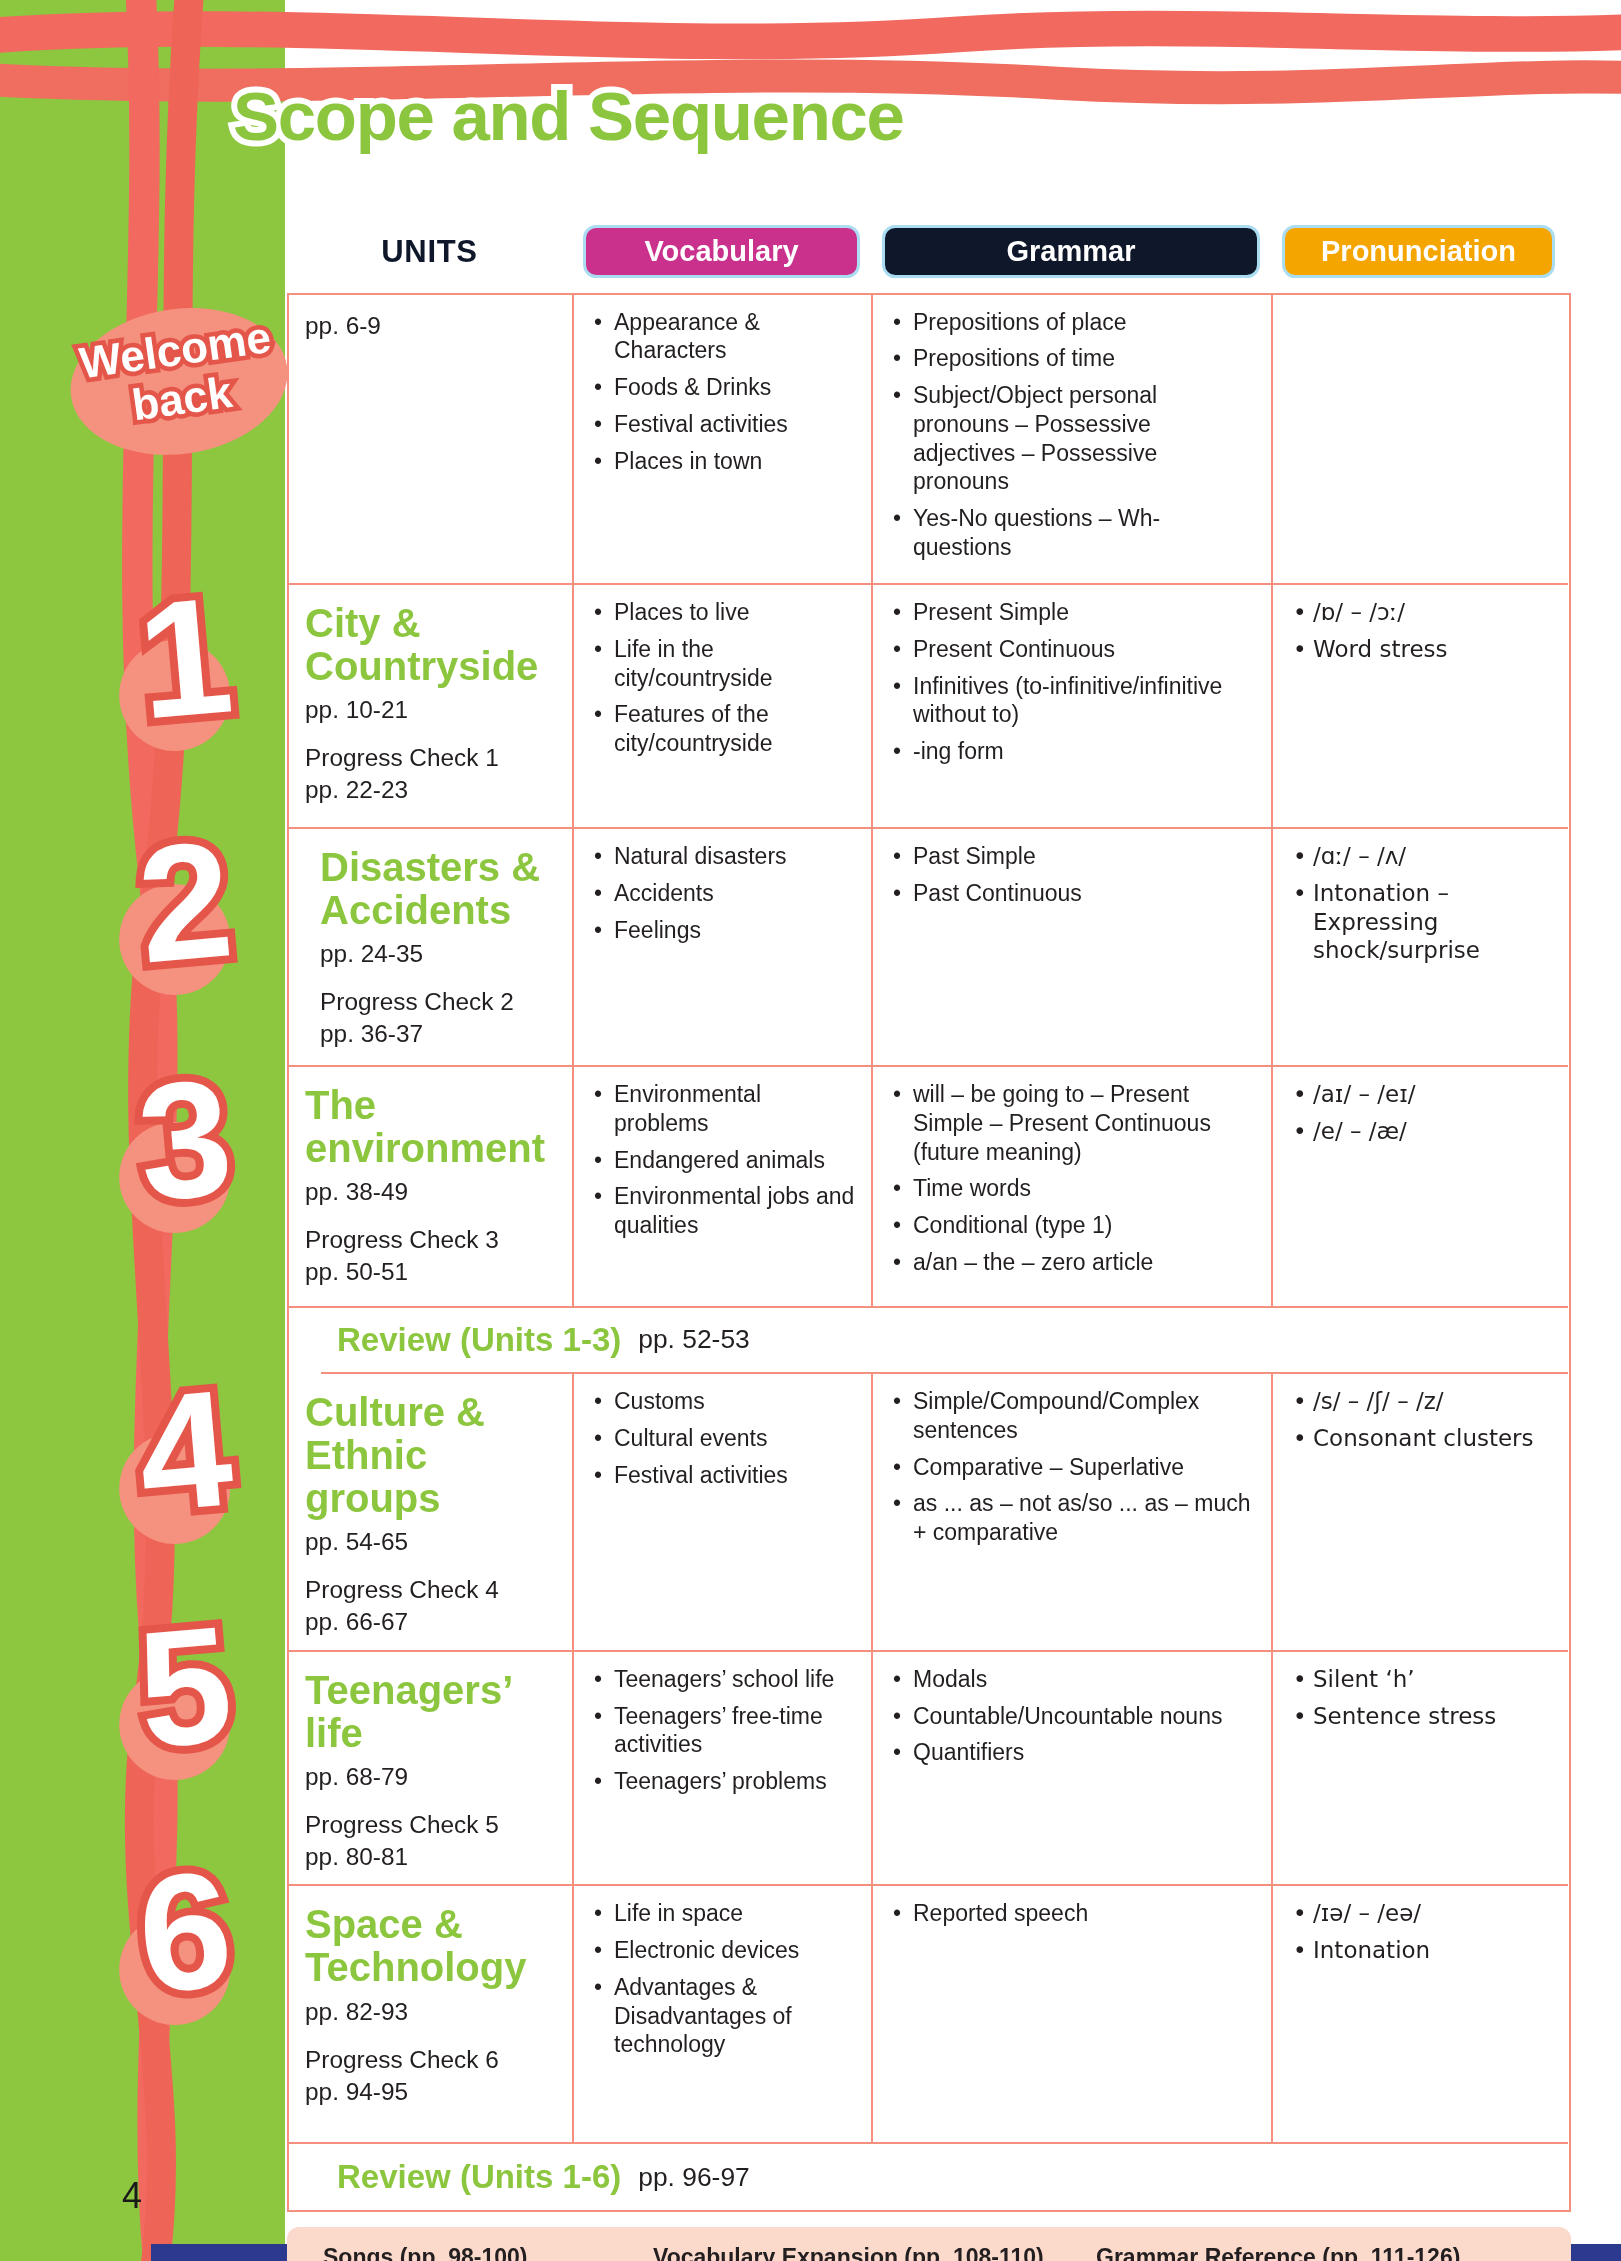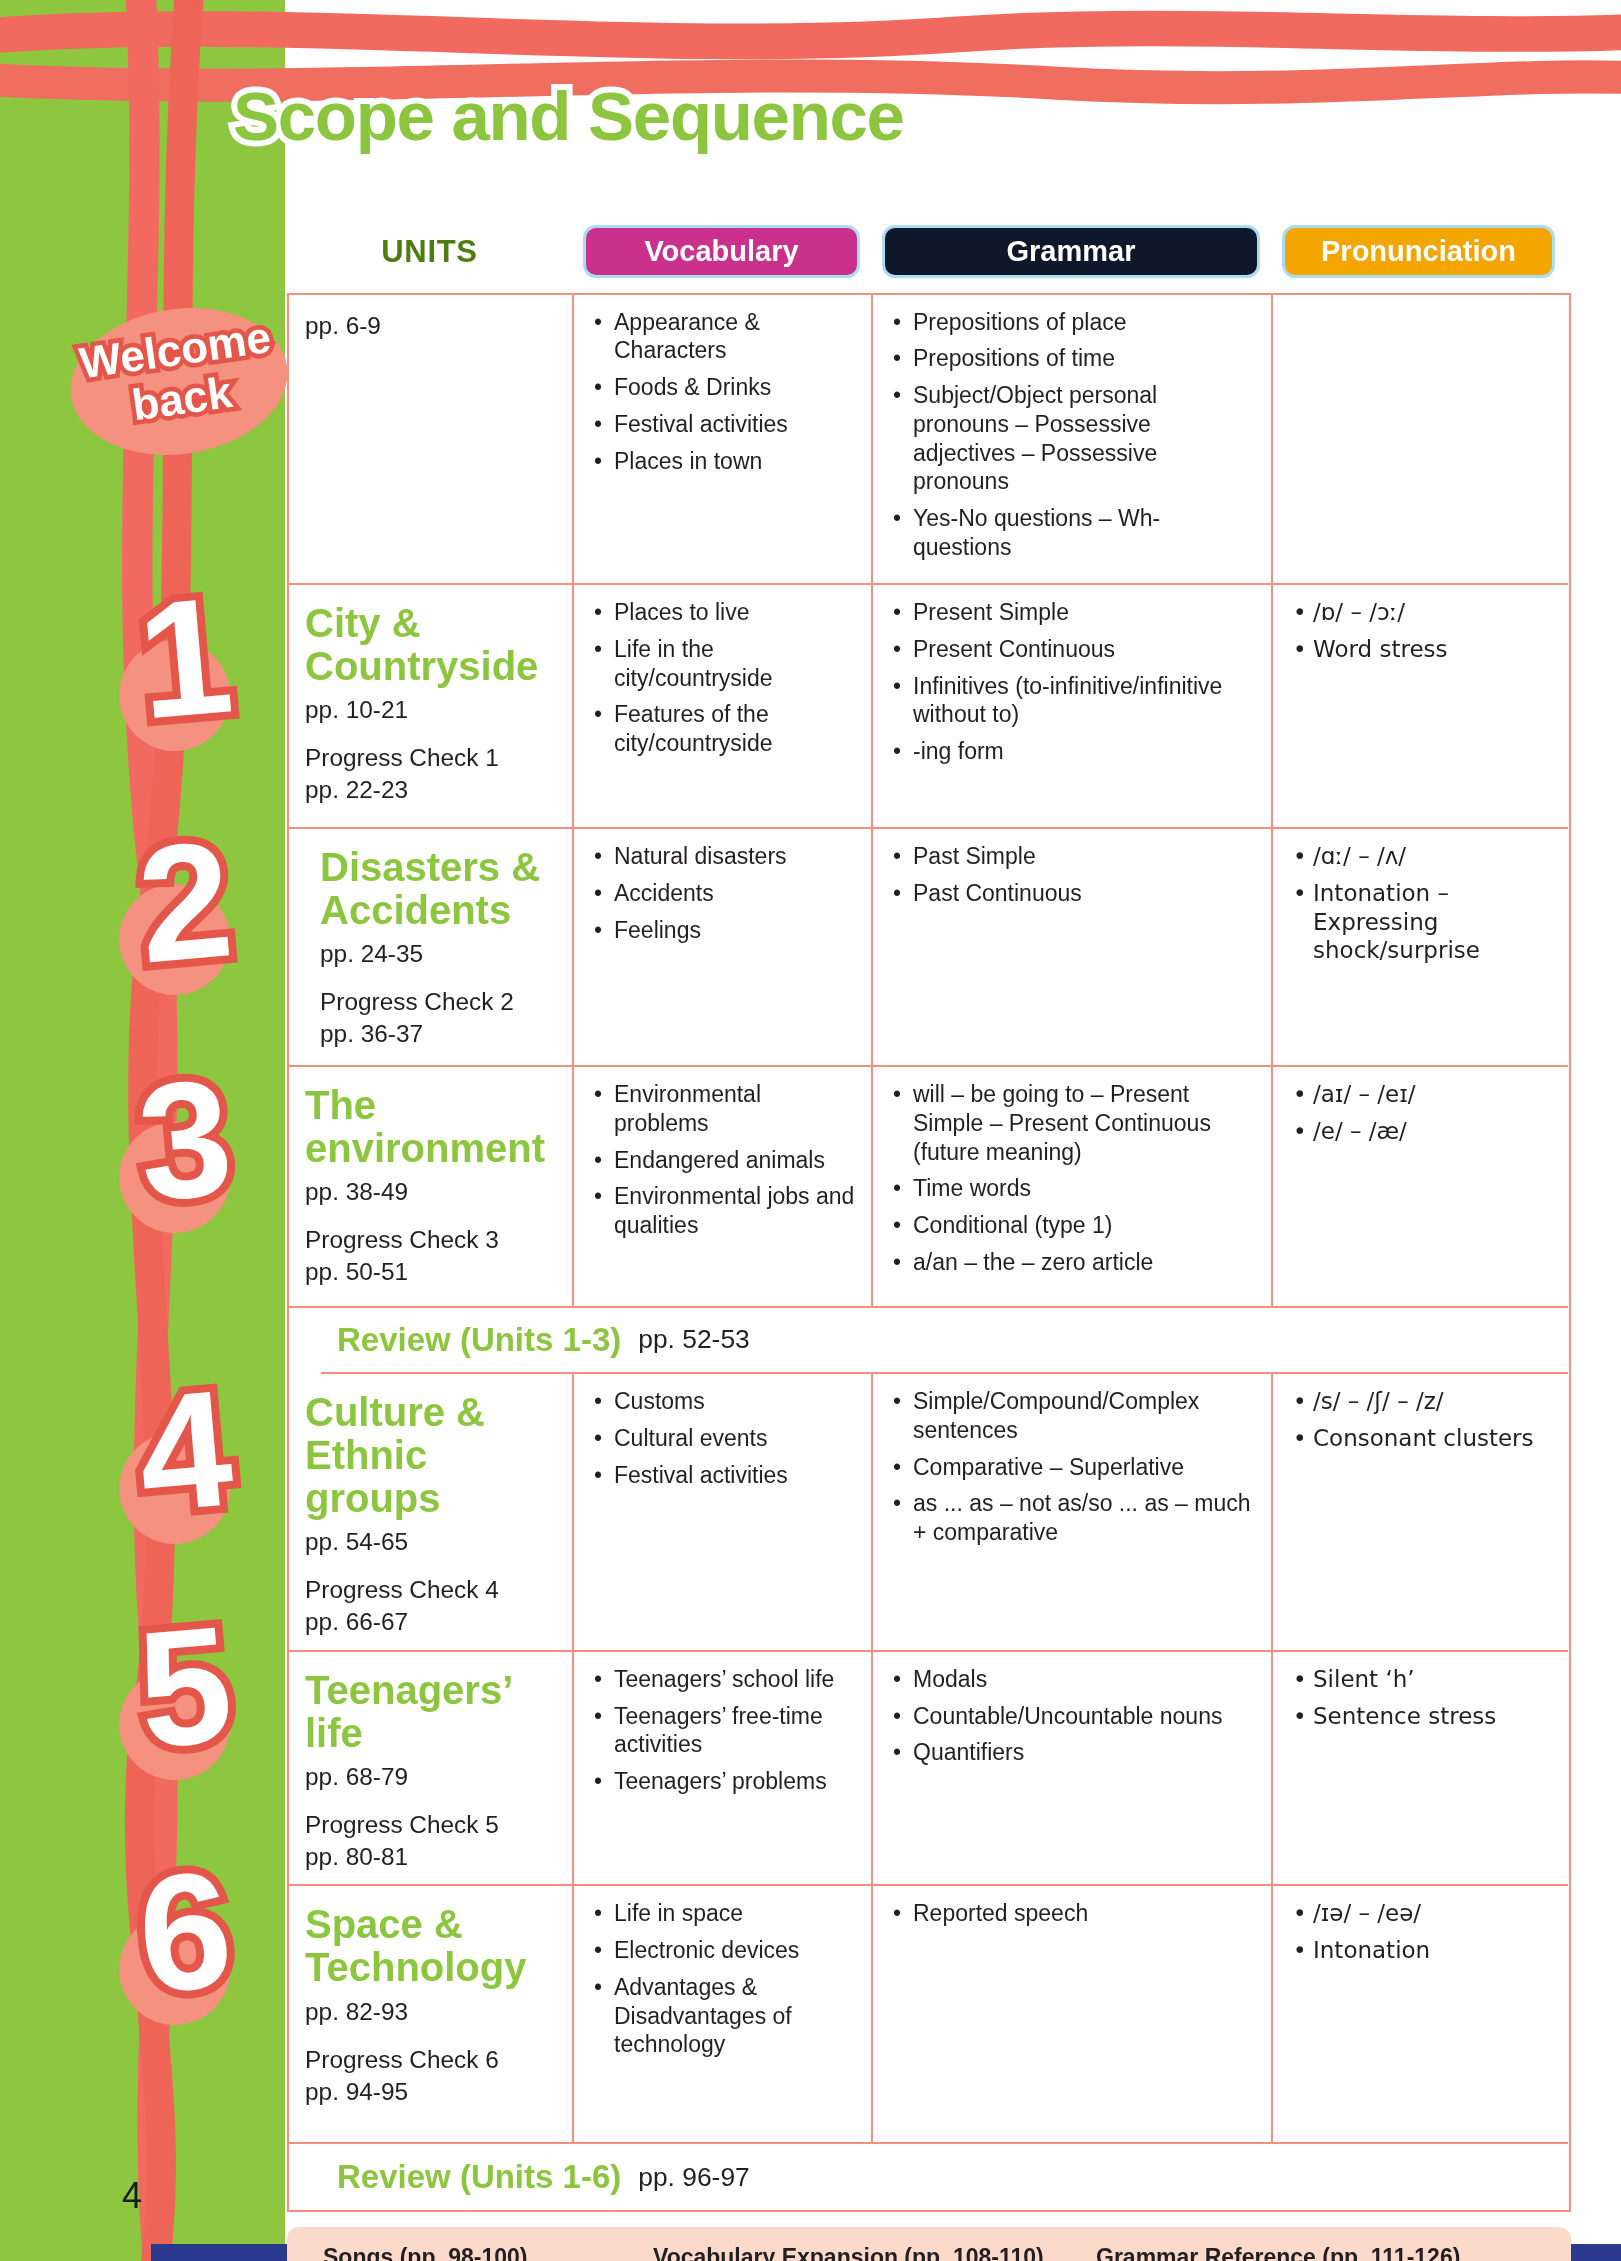--- a/index.html
+++ b/index.html
@@ -39,21 +39,21 @@
   .num-text .sp-fill{color:#ffffff;}
   .n1{top:576px;} .n2{top:820px;} .n3{top:1058px;}
   .n4{top:1369px;} .n5{top:1605px;} .n6{top:1850px;}
 
   .page-number{position:absolute;left:122px;top:2175px;font-size:36px;color:#1a1a1a;}
 
   
   .grid-area{position:absolute;left:287px;top:225px;width:1284px;}
 
   .header-row{display:grid;grid-template-columns:285px 299px 400px 295px;margin-bottom:14.5px;}
-  .units-header{display:flex;align-items:center;justify-content:center;color:#4d7c0f;font-weight:bold;font-size:31px;letter-spacing:0.7px;}
+  .units-header{display:flex;align-items:center;justify-content:center;color:#0f172a;font-weight:bold;font-size:31px;letter-spacing:0.7px;}
   .pill{height:53px;margin:0 10.6px;border-radius:13.2px;border:3.3px solid #aadcf2;color:#ffffff;font-weight:bold;font-size:29px;display:flex;align-items:center;justify-content:center;box-shadow:0 0 0 1.3px #ffffff;}
   .pill-vocab{background:#c9318d;}
   .pill-gram{background:#0f172a;}
   .pill-pron{background:#f5a500;}
 
   .tbl{display:grid;grid-template-columns:285px 299px 400px 295px;border:2.6px solid #f5907e;background:#ffffff;width:1284px;}
   .cell{border-right:2px solid #f5907e;border-bottom:2px solid #f5907e;padding:13.2px 16px;}
   .cell.last{border-right:none;}
   .cell.no-bottom{border-bottom:none;}
 

